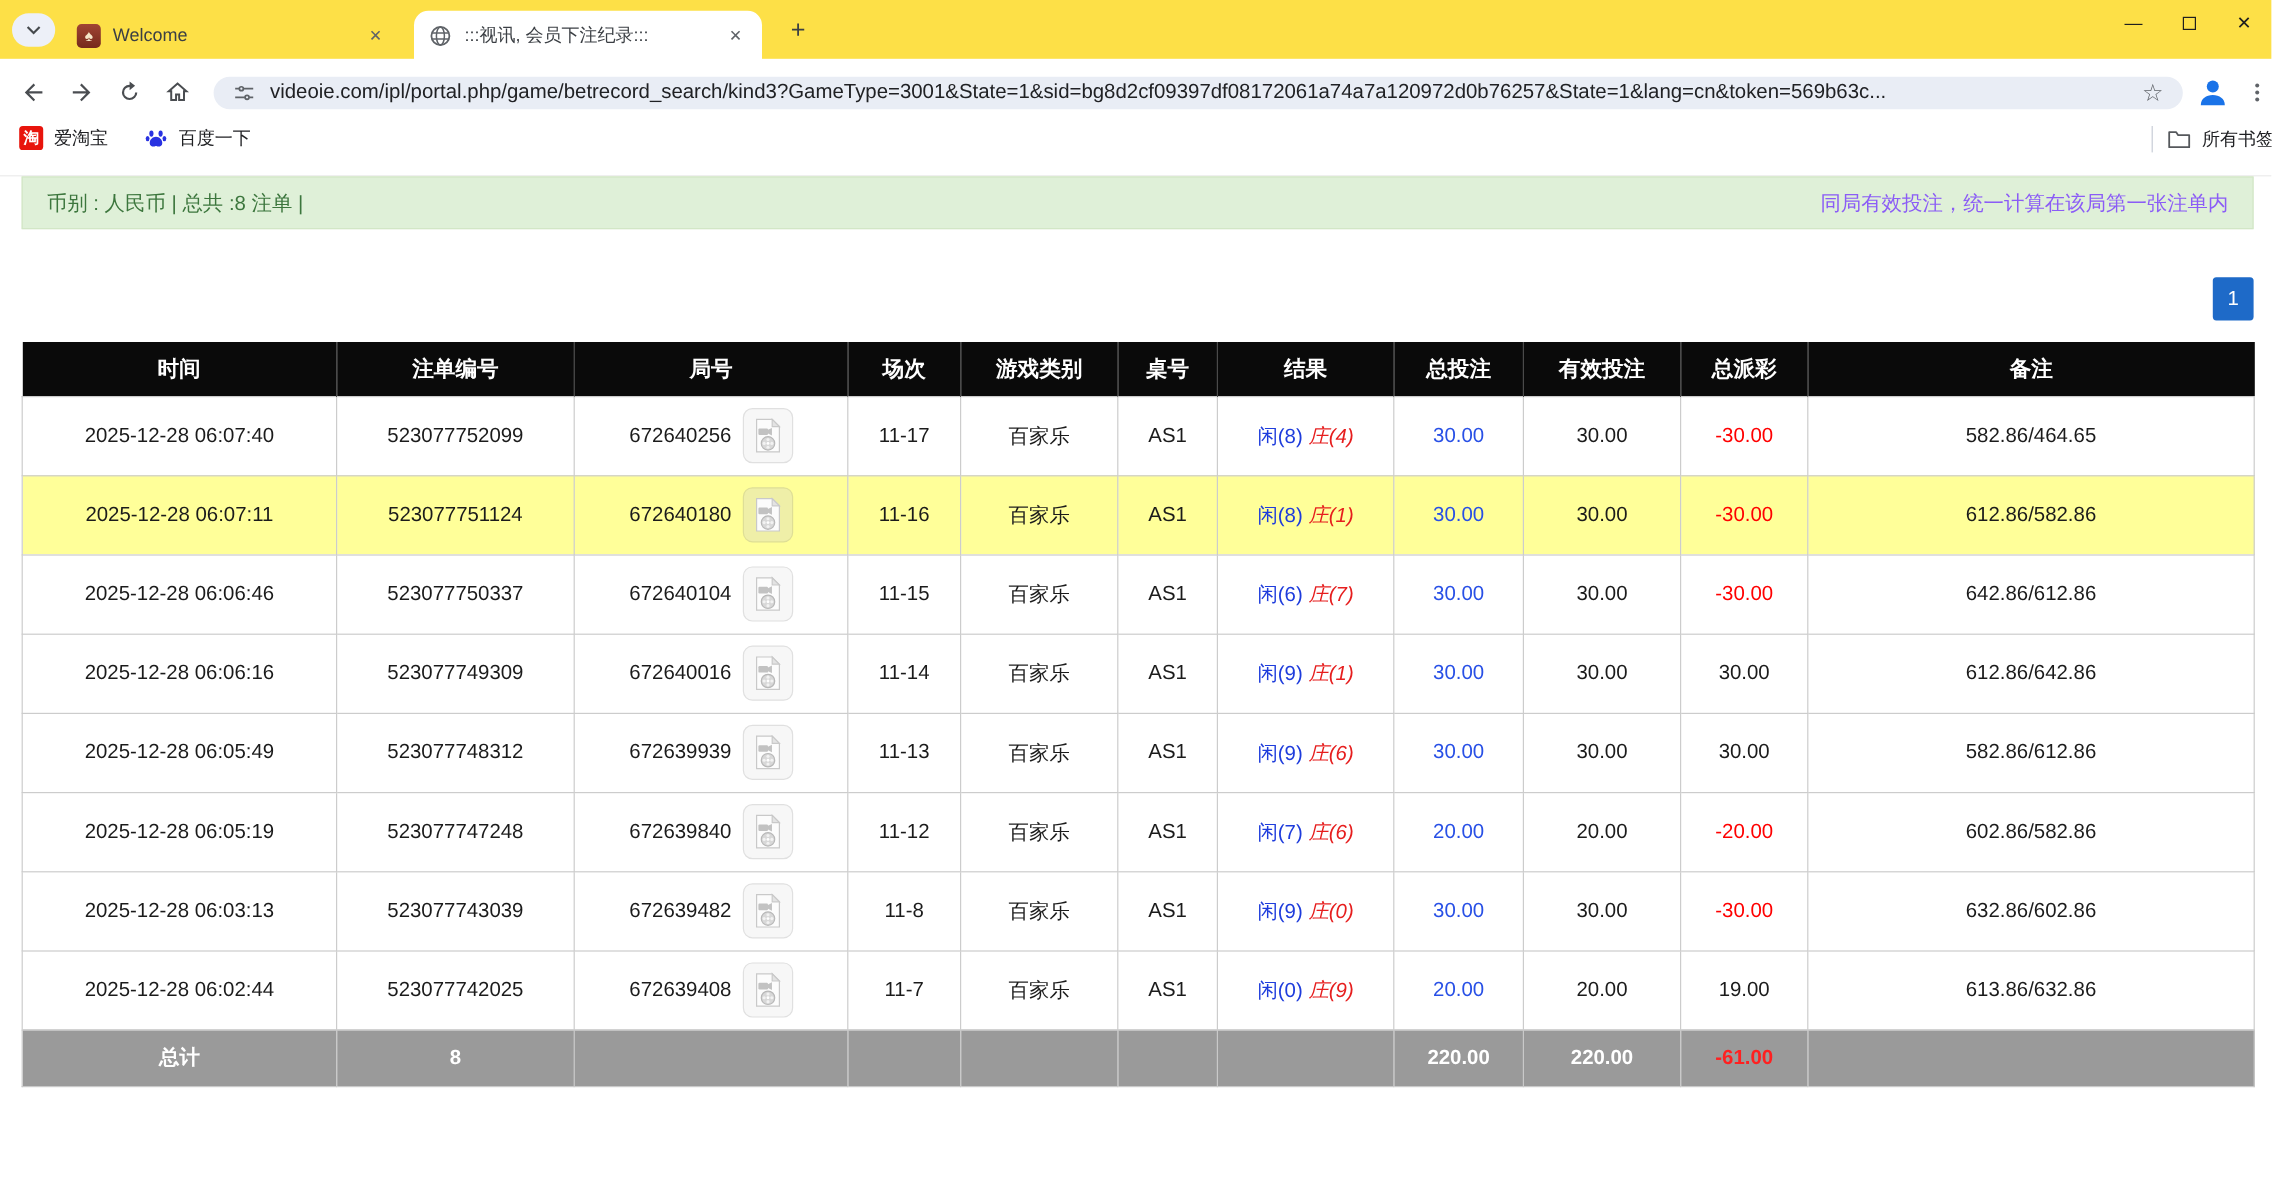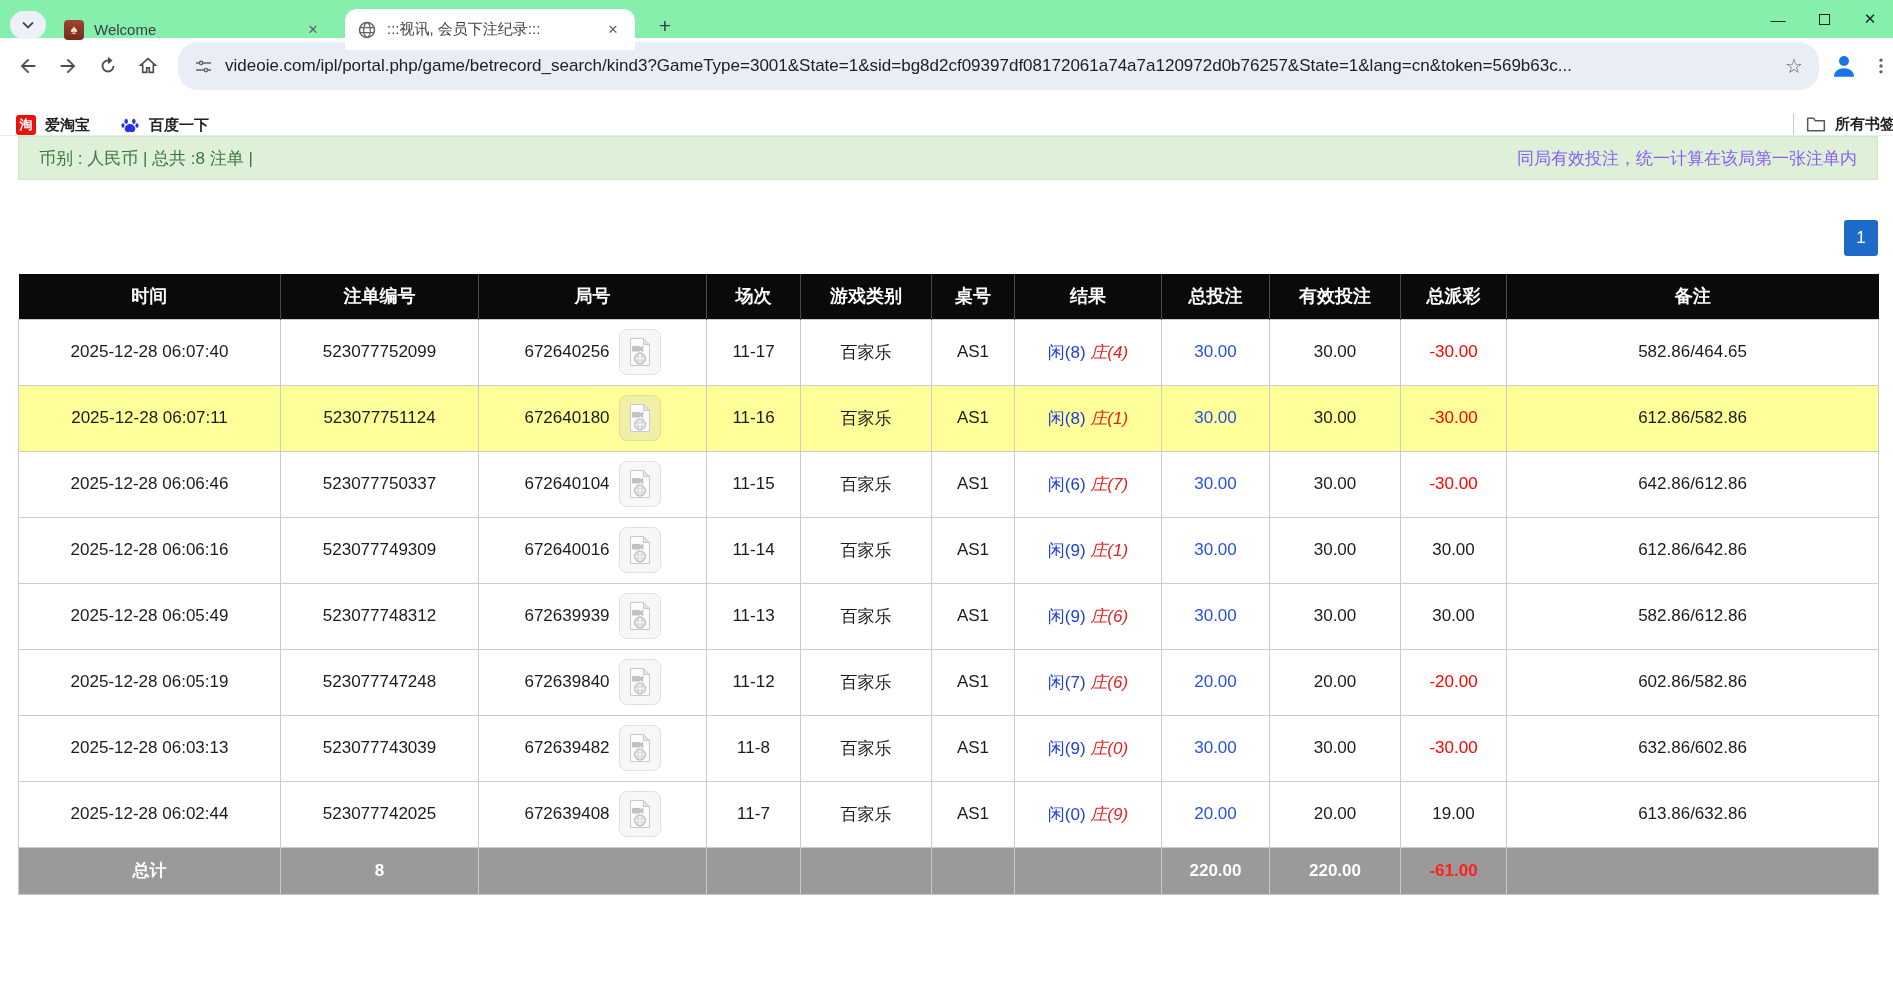--- a/index.html
+++ b/index.html
@@ -1,19 +1,19 @@
 <!DOCTYPE html>
 <html><head>
 <meta charset="utf-8">
 <style>
   *{margin:0;padding:0;box-sizing:border-box;}
   html,body{width:1893px;height:984px;overflow:hidden;background:#fff;
     font-family:"Liberation Sans","DejaVu Sans",sans-serif;}
   
-  .tabstrip{position:relative;height:38px;background:#86efac;}
+  .tabstrip{position:relative;height:49px;background:#fde047;}
   .tab-search-btn{position:absolute;left:10px;top:11px;width:36px;height:28px;border-radius:14px;
     background:#edf0f8;display:flex;align-items:center;justify-content:center;cursor:pointer;}
   .tab{position:absolute;display:flex;align-items:center;gap:10px;padding:0 12px;cursor:pointer;}
   .tab-inactive{left:52px;top:9px;width:283px;height:41px;border-radius:12px 12px 0 0;}
   .tab-active{left:345px;top:9px;width:290px;height:41px;background:#fff;border-radius:12px 12px 0 0;}
   .tab-title{font-size:15px;color:#3b3f44;flex:1;white-space:nowrap;overflow:hidden;}
   .tab-close{font-size:13px;color:#5f6368;width:20px;height:20px;line-height:20px;text-align:center;
     border-radius:50%;flex:none;cursor:pointer;}
   .favicon{width:20px;height:20px;flex:none;}
   .favicon-welcome{border-radius:4px;background:linear-gradient(180deg,#a04434,#76291b);
@@ -22,27 +22,27 @@
   .newtab-btn{position:absolute;left:652px;top:13px;width:26px;height:26px;font-size:21px;color:#3c4043;
     display:flex;align-items:center;justify-content:center;cursor:pointer;}
   .win-controls{position:absolute;right:0;top:0;display:flex;height:38px;}
   .win-btn{width:46px;display:flex;align-items:center;justify-content:center;color:#1f1f1f;
     font-size:15px;cursor:pointer;}
   .maximize-box{width:11px;height:11px;border:1.5px solid #1f1f1f;display:block;}
   
   .toolbar{height:56px;background:#fff;display:flex;align-items:center;padding:0 8px;}
   .nav-btn{width:40px;height:40px;border-radius:50%;display:flex;align-items:center;justify-content:center;
     flex:none;cursor:pointer;}
-  .omnibox{flex:1;height:48px;background:#e9edf5;border-radius:20px;display:flex;align-items:center;
+  .omnibox{flex:1;height:27px;background:#e9edf5;border-radius:20px;display:flex;align-items:center;
     padding:0 16px;margin:0 10px;cursor:text;}
   .url-text{font-size:17px;color:#202124;white-space:nowrap;overflow:hidden;flex:1;margin-left:12px;}
   .right-icons{display:flex;align-items:center;gap:12px;flex:none;margin-right:-6px;}
   
-  .bookmarks{height:42px;background:#fff;display:flex;align-items:flex-end;padding:0 16px;
-    border-bottom:1px solid #ececec;font-weight:bold;}
+  .bookmarks{height:42px;background:#fff;display:flex;align-items:flex-start;padding:0 16px;
+    border-bottom:1px solid #ececec;}
   .bm-item{display:flex;align-items:center;gap:9px;margin-right:30px;font-size:15px;color:#202124;cursor:pointer;}
   .bm-ico-taobao{width:20px;height:20px;border-radius:3px;background:#e8140c;color:#fff;font-size:13px;
     line-height:20px;text-align:center;font-weight:bold;}
   .bm-ico-taobao::before{content:"淘";}
   .bm-right{margin-left:auto;display:flex;align-items:center;gap:12px;white-space:nowrap;margin-right:-18px;}
   .bm-divider{width:1px;height:22px;background:#c7cdd6;}
   .bm-all{display:flex;align-items:center;gap:9px;font-size:15px;color:#202124;cursor:pointer;}
   
   .info-bar{margin:0 15px 12px 18px;height:44px;background:#dff0d8;border:1px solid #d2e6c6;
     display:flex;align-items:center;justify-content:space-between;padding:0 20px;font-size:17px;}

